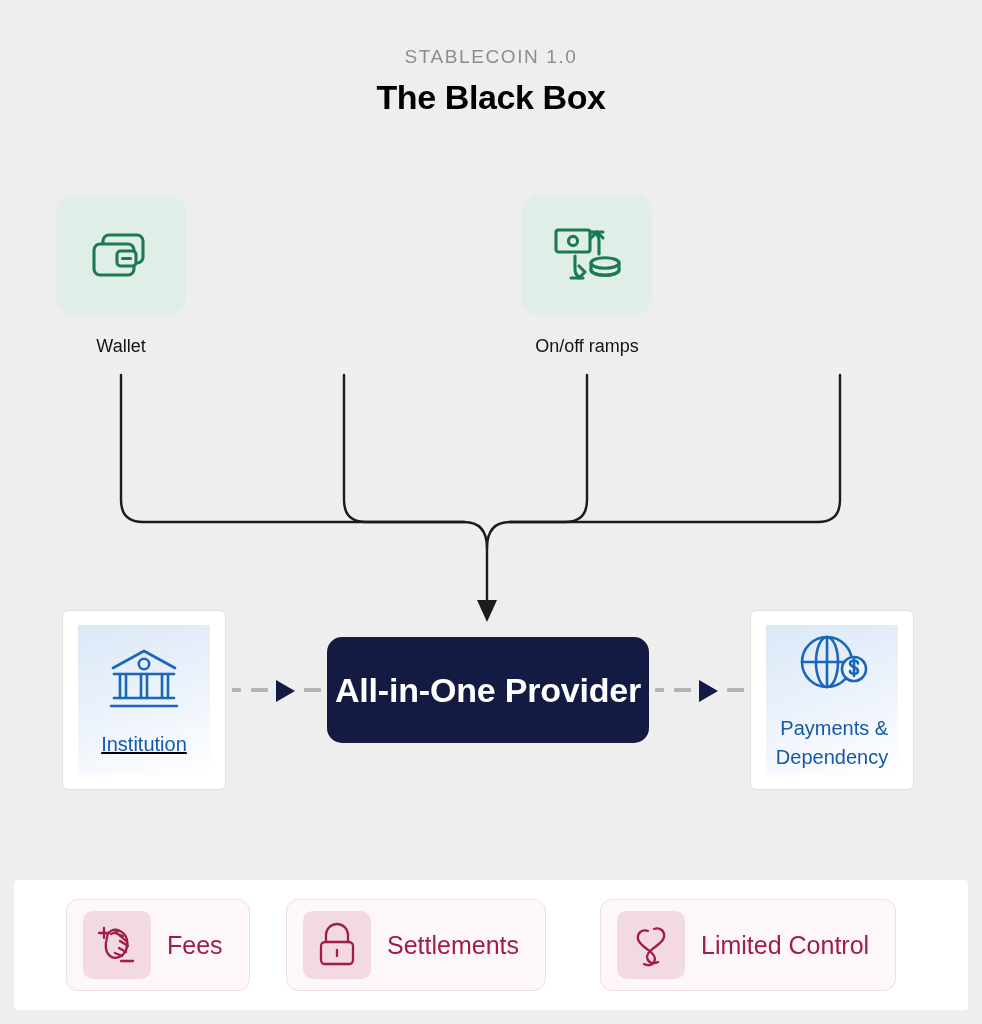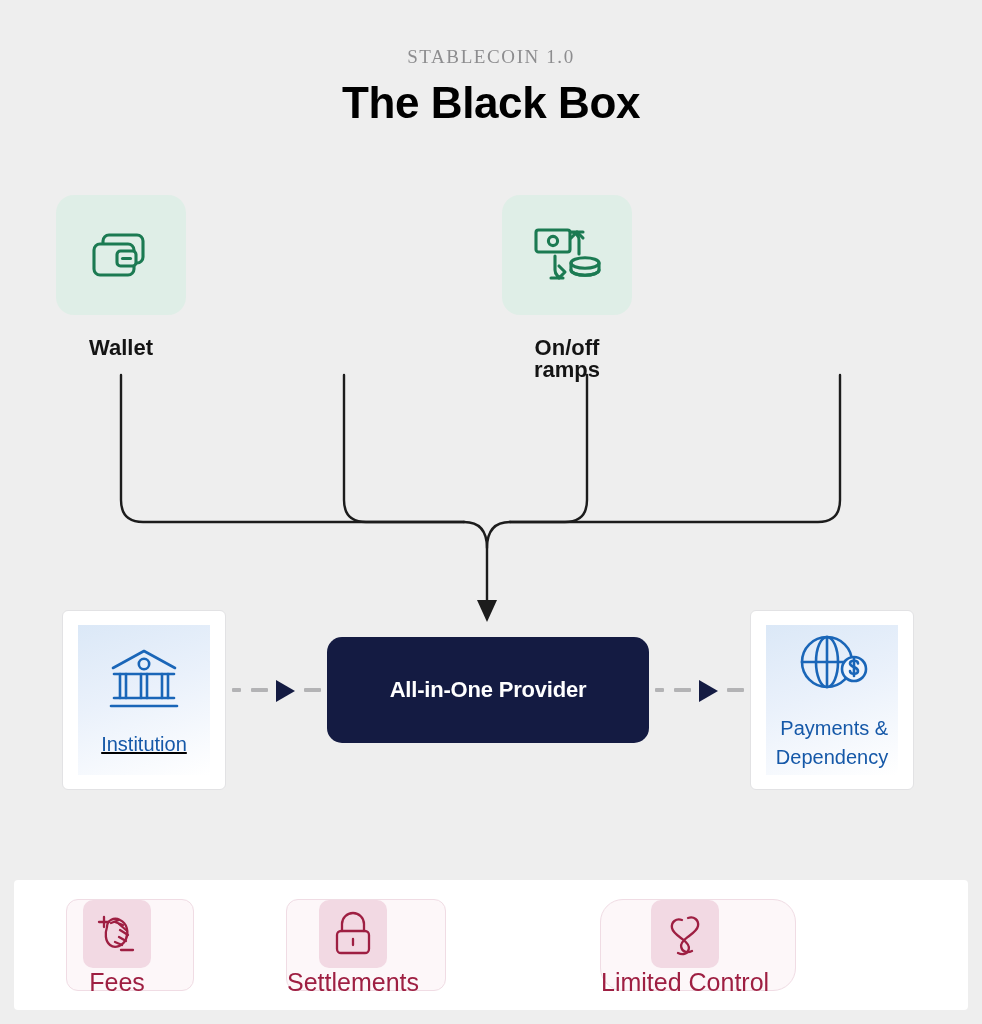--- a/index.html
+++ b/index.html
@@ -9,38 +9,38 @@
     font-family:"Liberation Sans","DejaVu Sans",sans-serif;
     overflow:hidden;
     position:relative;
     -webkit-font-smoothing:antialiased;
   }
   .stage{position:absolute;inset:0;}
 
   
   .eyebrow{
     position:absolute;top:46px;left:0;width:982px;text-align:center;
-    font-size:19px;letter-spacing:1.6px;color:#8d8d8f;font-weight:400;font-family:Liberation Serif, serif;
+    font-size:19px;letter-spacing:1.6px;color:#8d8d8f;font-weight:400;
   }
   .title{
     position:absolute;top:78px;left:0;width:982px;text-align:center;
-    font-size:44px;font-weight:700;color:#000000;letter-spacing:-0.4px;
+    font-size:34px;font-weight:700;color:#000000;letter-spacing:-0.4px;
   }
 
   
   .tile-row{position:absolute;top:195px;left:0;width:982px;height:180px;}
   .tile-col{position:absolute;top:0;width:130px;text-align:center;}
   .tile{
     width:130px;height:120px;border-radius:18px;
     background:#dfeee7;
     display:flex;align-items:center;justify-content:center;
   }
   .tile svg{display:block;}
   .tile-label{
-    margin-top:22px;font-size:22px;color:#141414;font-weight:700;line-height:1;
+    margin-top:22px;font-size:18px;color:#141414;font-weight:400;line-height:1;
   }
 
   
   .connectors{position:absolute;left:0;top:0;width:982px;height:1024px;pointer-events:none;}
 
   
   .flow{position:absolute;top:610px;left:0;width:982px;height:185px;}
   .side-card{
     position:absolute;top:0;width:164px;height:180px;
     background:#ffffff;border:1px solid #e2e2e4;border-radius:6px;
@@ -59,21 +59,21 @@
     margin-top:14px;font-size:20px;color:#1558a8;text-align:center;line-height:1.45;
   }
   .card-label.two-line{font-size:20px;text-align:right;}
 
   .hub{
     position:absolute;left:327px;top:27px;width:322px;height:106px;
     background:#141b42;border-radius:15px;
     display:flex;align-items:center;justify-content:center;
   }
   .hub-label{
-    color:#ffffff;font-size:22px;font-weight:700;letter-spacing:-0.2px;text-align:right;
+    color:#ffffff;font-size:34px;font-weight:700;letter-spacing:-0.2px;text-align:right;
   }
 
   
   .dash{position:absolute;top:78px;height:4px;}
   .dash-seg{position:absolute;top:0;height:4px;background:#b3b3b5;border-radius:1px;}
   .tri{
     position:absolute;top:-8px;width:0;height:0;
     border-top:11px solid transparent;border-bottom:11px solid transparent;
     border-left:19px solid #141b42;
   }
@@ -81,21 +81,20 @@
   
   .bottom{
     position:absolute;left:14px;top:880px;width:954px;height:130px;
     background:#ffffff;border-radius:4px;
   }
   .pill{
     position:absolute;top:19px;height:92px;
     background:#fdf7f9;border:1px solid #f0dce4;border-radius:12px;
     display:flex;align-items:center;box-sizing:border-box;
     padding:0 26px 0 0;
-    flex-direction:column;
   }
   .pill-icon{
     width:68px;height:68px;margin:0 16px;
     background:#f2d9e3;border-radius:10px;
     display:flex;align-items:center;justify-content:center;flex:0 0 auto;
   }
   .pill-label{
     font-size:25px;color:#9e1f42;white-space:nowrap;
   }
 </style>
@@ -117,21 +116,21 @@
             <rect x="4" y="17" width="40" height="31" rx="6" fill="#dfeee7"></rect>
             <rect x="27" y="24" width="19" height="15" rx="3.5" fill="#dfeee7"></rect>
             <line x1="32.5" y1="31.5" x2="40.5" y2="31.5"></line>
           </svg>
         </span>
       </div>
       <div class="tile-label">Wallet</div>
     </div>
 
 
-    <div class="tile-col" style="left:502px;">
+    <div class="tile-col" style="left:522px;">
       <div class="tile">
         <span>
           <svg width="68" height="62" viewBox="0 0 68 62" fill="none" stroke="#1b7a52" stroke-width="3.1" stroke-linecap="round" stroke-linejoin="round">
             <rect x="3" y="6" width="34" height="22" rx="2.5"></rect>
             <circle cx="20" cy="17" r="4.6"></circle>
             <path d="M46 30 L46 16 A8 8 0 0 0 38 8 L50 8"></path>
             <polyline points="44,14 50,8 56,14" transform="translate(-6,0)"></polyline>
             <path d="M22 32 L22 46 A8 8 0 0 0 30 54 L18 54"></path>
             <polyline points="24,48 30,54 24,60" transform="translate(2,-6)"></polyline>
             <ellipse cx="52" cy="39" rx="14" ry="5.2"></ellipse>
@@ -245,21 +244,21 @@
       <div class="pill-icon">
         <svg width="42" height="46" viewBox="0 0 42 46" fill="none" stroke="#9e1f42" stroke-width="2.3" stroke-linecap="round" stroke-linejoin="round">
           <path d="M10 20 L10 13 A11 11 0 0 1 32 13 L32 20"></path>
           <rect x="5" y="20" width="32" height="22" rx="4"></rect>
           <line x1="21" y1="28" x2="21" y2="34"></line>
         </svg>
       </div>
       <span class="pill-label">Settlements</span>
     </div>
 
-    <div class="pill" style="left:586px;border-radius:23px;">
+    <div class="pill" style="left:586px;">
       <div class="pill-icon">
         <svg width="44" height="46" viewBox="0 0 44 46" fill="none" stroke="#9e1f42" stroke-width="2.3" stroke-linecap="round" stroke-linejoin="round">
           <path d="M25 7 C31 5 36 9 35 15 C34.3 19.4 29 22.8 24.5 26.2 C20 29.6 17.5 32.6 18.2 36 C19 40.5 24 42.6 29 40"></path>
           <path d="M19 9 C13 7 8 11 9 17 C9.7 21.4 15 24.8 19.5 28.2 C24 31.6 26.5 34.6 25.8 38 C25 42.5 20 44.6 15 42"></path>
         </svg>
       </div>
       <span class="pill-label">Limited Control</span>
     </div>
 
   </div>

